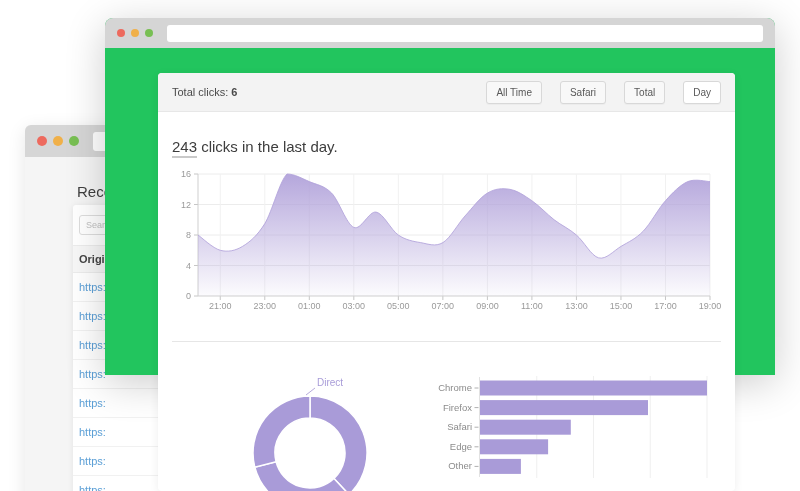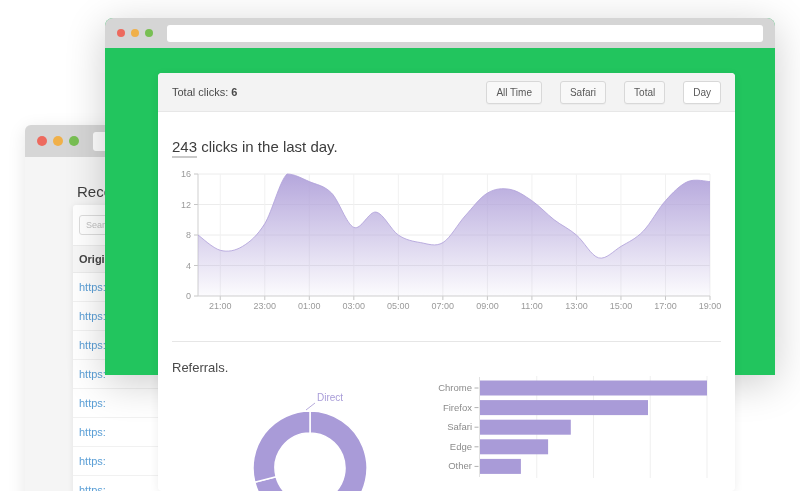--- a/index.html
+++ b/index.html
@@ -177,21 +177,20 @@
             <line x1="26" y1="7" x2="26" y2="129" stroke="#cfcfcf" stroke-width="1"></line>
             <line x1="26" y1="129" x2="538" y2="129" stroke="#cfcfcf" stroke-width="1"></line>
             <path d="M26,68C29.7,70.5,40.8,81.3,48.3,83.3C55.7,85.2,63.1,83.9,70.5,79.4C77.9,75.0,85.4,68.6,92.8,56.6C100.2,44.5,107.6,14.0,115.0,7.0C122.5,7.0,129.9,11.4,137.3,14.6C144.7,17.8,152.1,18.4,159.6,26.1C167.0,33.7,174.4,57.2,181.8,60.4C189.2,63.6,196.7,43.9,204.1,45.1C211.5,46.4,218.9,62.9,226.3,68.0C233.8,73.1,241.2,74.4,248.6,75.6C256.0,76.9,263.4,80.1,270.9,75.6C278.3,71.2,285.7,57.2,293.1,48.9C300.6,40.7,308.0,30.5,315.4,26.1C322.8,21.6,330.2,21.0,337.7,22.3C345.1,23.5,352.5,28.6,359.9,33.7C367.3,38.8,374.8,47.0,382.2,52.8C389.6,58.5,397.0,61.6,404.4,68.0C411.9,74.4,419.3,89.0,426.7,90.9C434.1,92.8,441.5,83.9,449.0,79.4C456.4,75.0,463.8,71.8,471.2,64.2C478.6,56.6,486.1,41.9,493.5,33.7C500.9,25.4,508.3,17.8,515.7,14.6C523.2,11.4,534.3,14.6,538.0,14.6L538,129L26,129Z" fill="url(#agrad)" stroke="none"></path>
             <path d="M26,68C29.7,70.5,40.8,81.3,48.3,83.3C55.7,85.2,63.1,83.9,70.5,79.4C77.9,75.0,85.4,68.6,92.8,56.6C100.2,44.5,107.6,14.0,115.0,7.0C122.5,7.0,129.9,11.4,137.3,14.6C144.7,17.8,152.1,18.4,159.6,26.1C167.0,33.7,174.4,57.2,181.8,60.4C189.2,63.6,196.7,43.9,204.1,45.1C211.5,46.4,218.9,62.9,226.3,68.0C233.8,73.1,241.2,74.4,248.6,75.6C256.0,76.9,263.4,80.1,270.9,75.6C278.3,71.2,285.7,57.2,293.1,48.9C300.6,40.7,308.0,30.5,315.4,26.1C322.8,21.6,330.2,21.0,337.7,22.3C345.1,23.5,352.5,28.6,359.9,33.7C367.3,38.8,374.8,47.0,382.2,52.8C389.6,58.5,397.0,61.6,404.4,68.0C411.9,74.4,419.3,89.0,426.7,90.9C434.1,92.8,441.5,83.9,449.0,79.4C456.4,75.0,463.8,71.8,471.2,64.2C478.6,56.6,486.1,41.9,493.5,33.7C500.9,25.4,508.3,17.8,515.7,14.6C523.2,11.4,534.3,14.6,538.0,14.6" fill="none" stroke="#b1a2da" stroke-opacity="0.85" stroke-width="1"></path>
           </svg>
 
         <div class="divider"></div>
 
         <div class="cols">
           <div class="col-left">
-            <div class="section-title">Referrals.</div>
             <svg id="donut-chart" viewBox="0 0 150 150">
                 <path d="M75.0,20.0 A57,57 0 0 1 114.0,118.6 L99.0,102.5 A35,35 0 0 0 75.0,42.0 Z" fill="#a99bd8" stroke="#ffffff" stroke-width="1.5"></path>
                 <path d="M114.0,118.6 A57,57 0 0 1 19.8,91.2 L41.1,85.7 A35,35 0 0 0 99.0,102.5 Z" fill="#a99bd8" stroke="#ffffff" stroke-width="1.5"></path>
                 <path d="M19.8,91.2 A57,57 0 0 1 75.0,20.0 L75.0,42.0 A35,35 0 0 0 41.1,85.7 Z" fill="#a99bd8" stroke="#ffffff" stroke-width="1.5"></path>
                 <line x1="80" y1="12" x2="71" y2="19" stroke="#b7abdc" stroke-width="1"></line>
                 <text x="82" y="10" font-size="10" fill="#a89cd8">Direct</text>
               </svg>
           </div>
           <div class="col-right">
             <svg id="bar-chart" viewBox="0 0 310 120">

